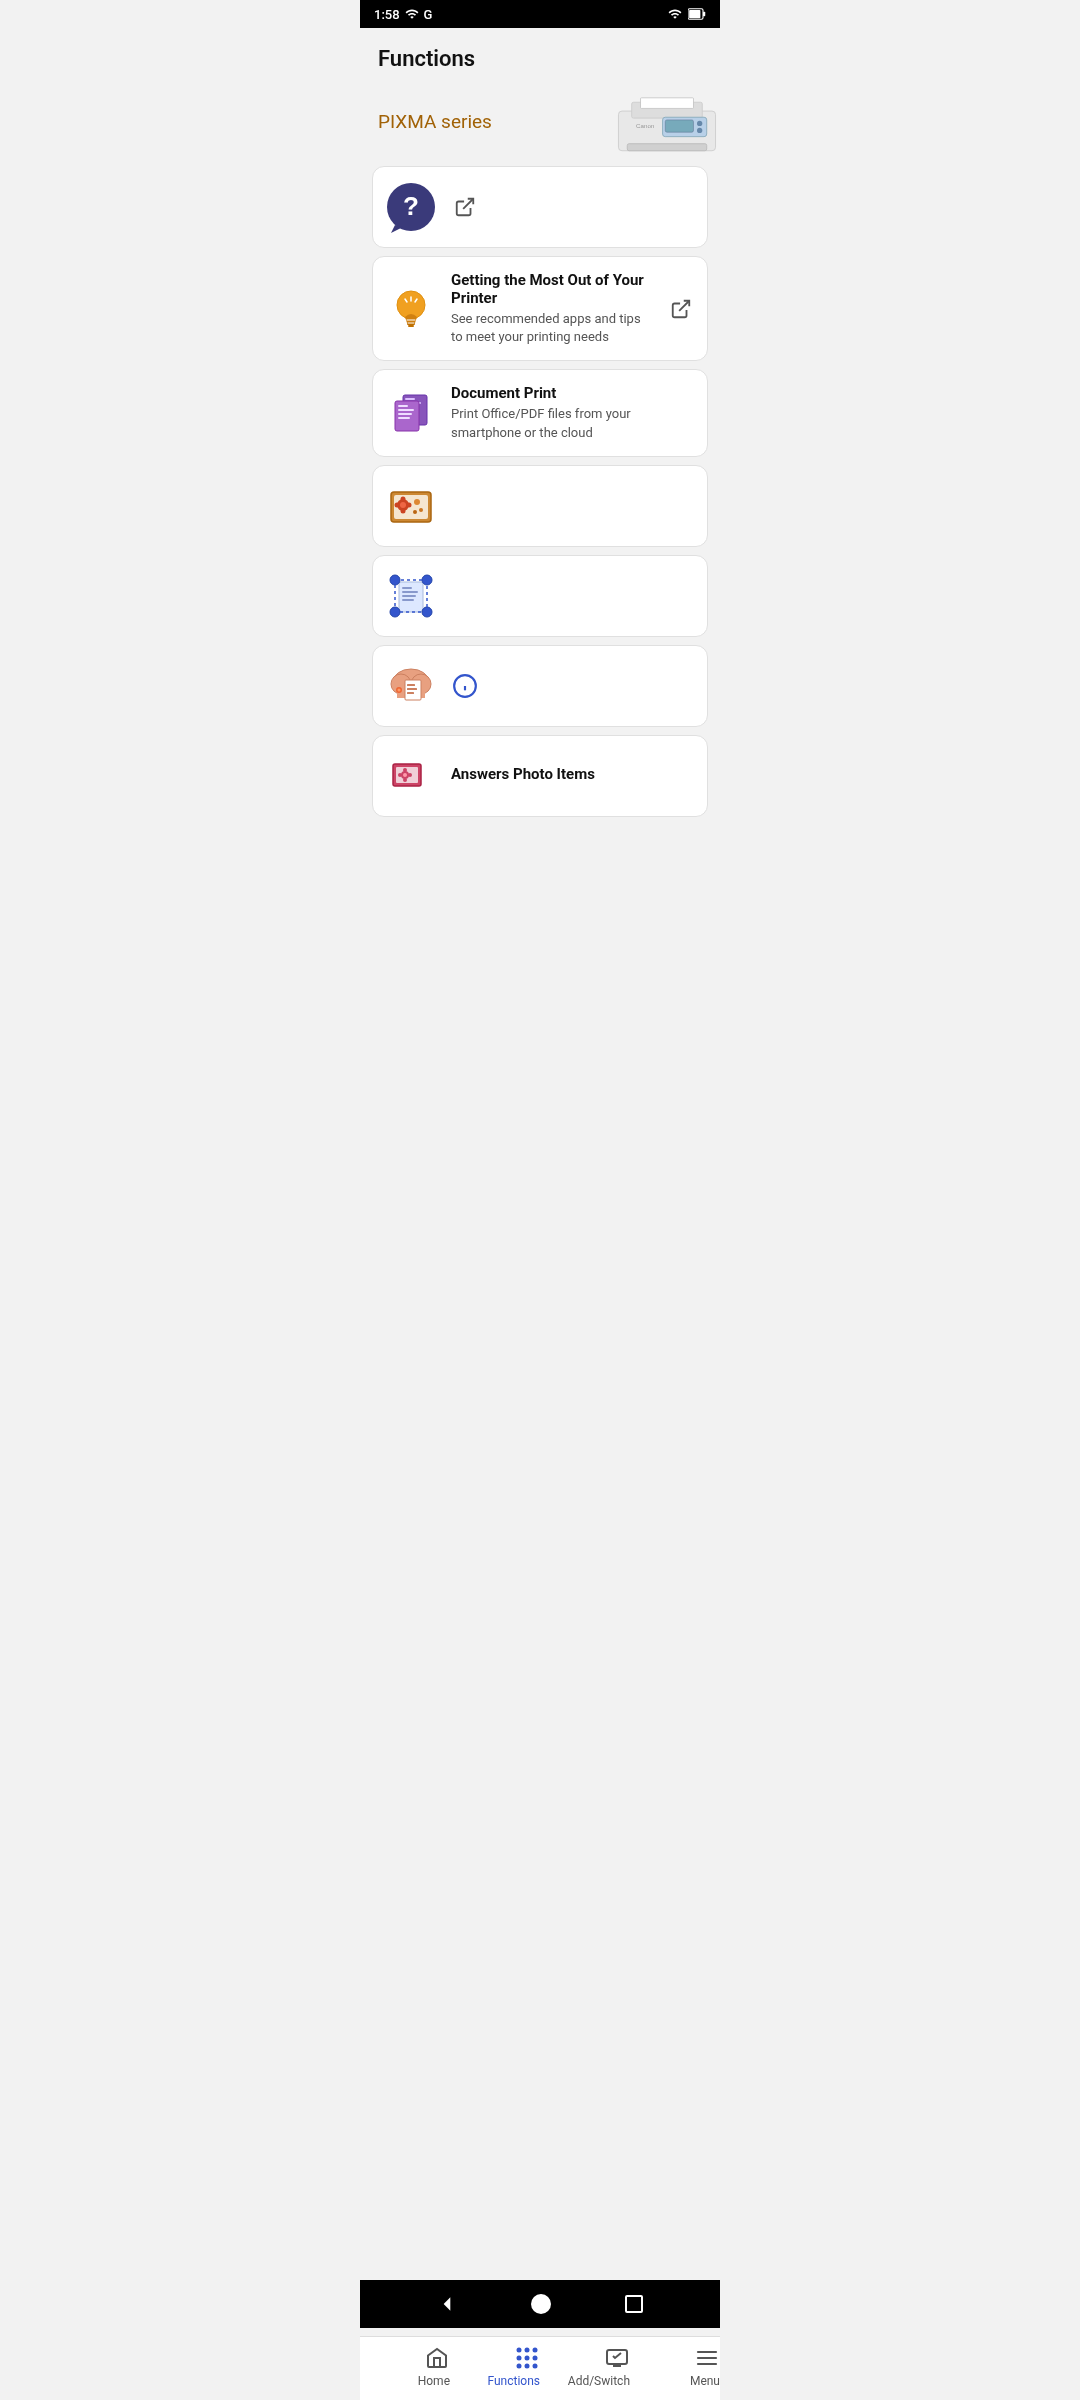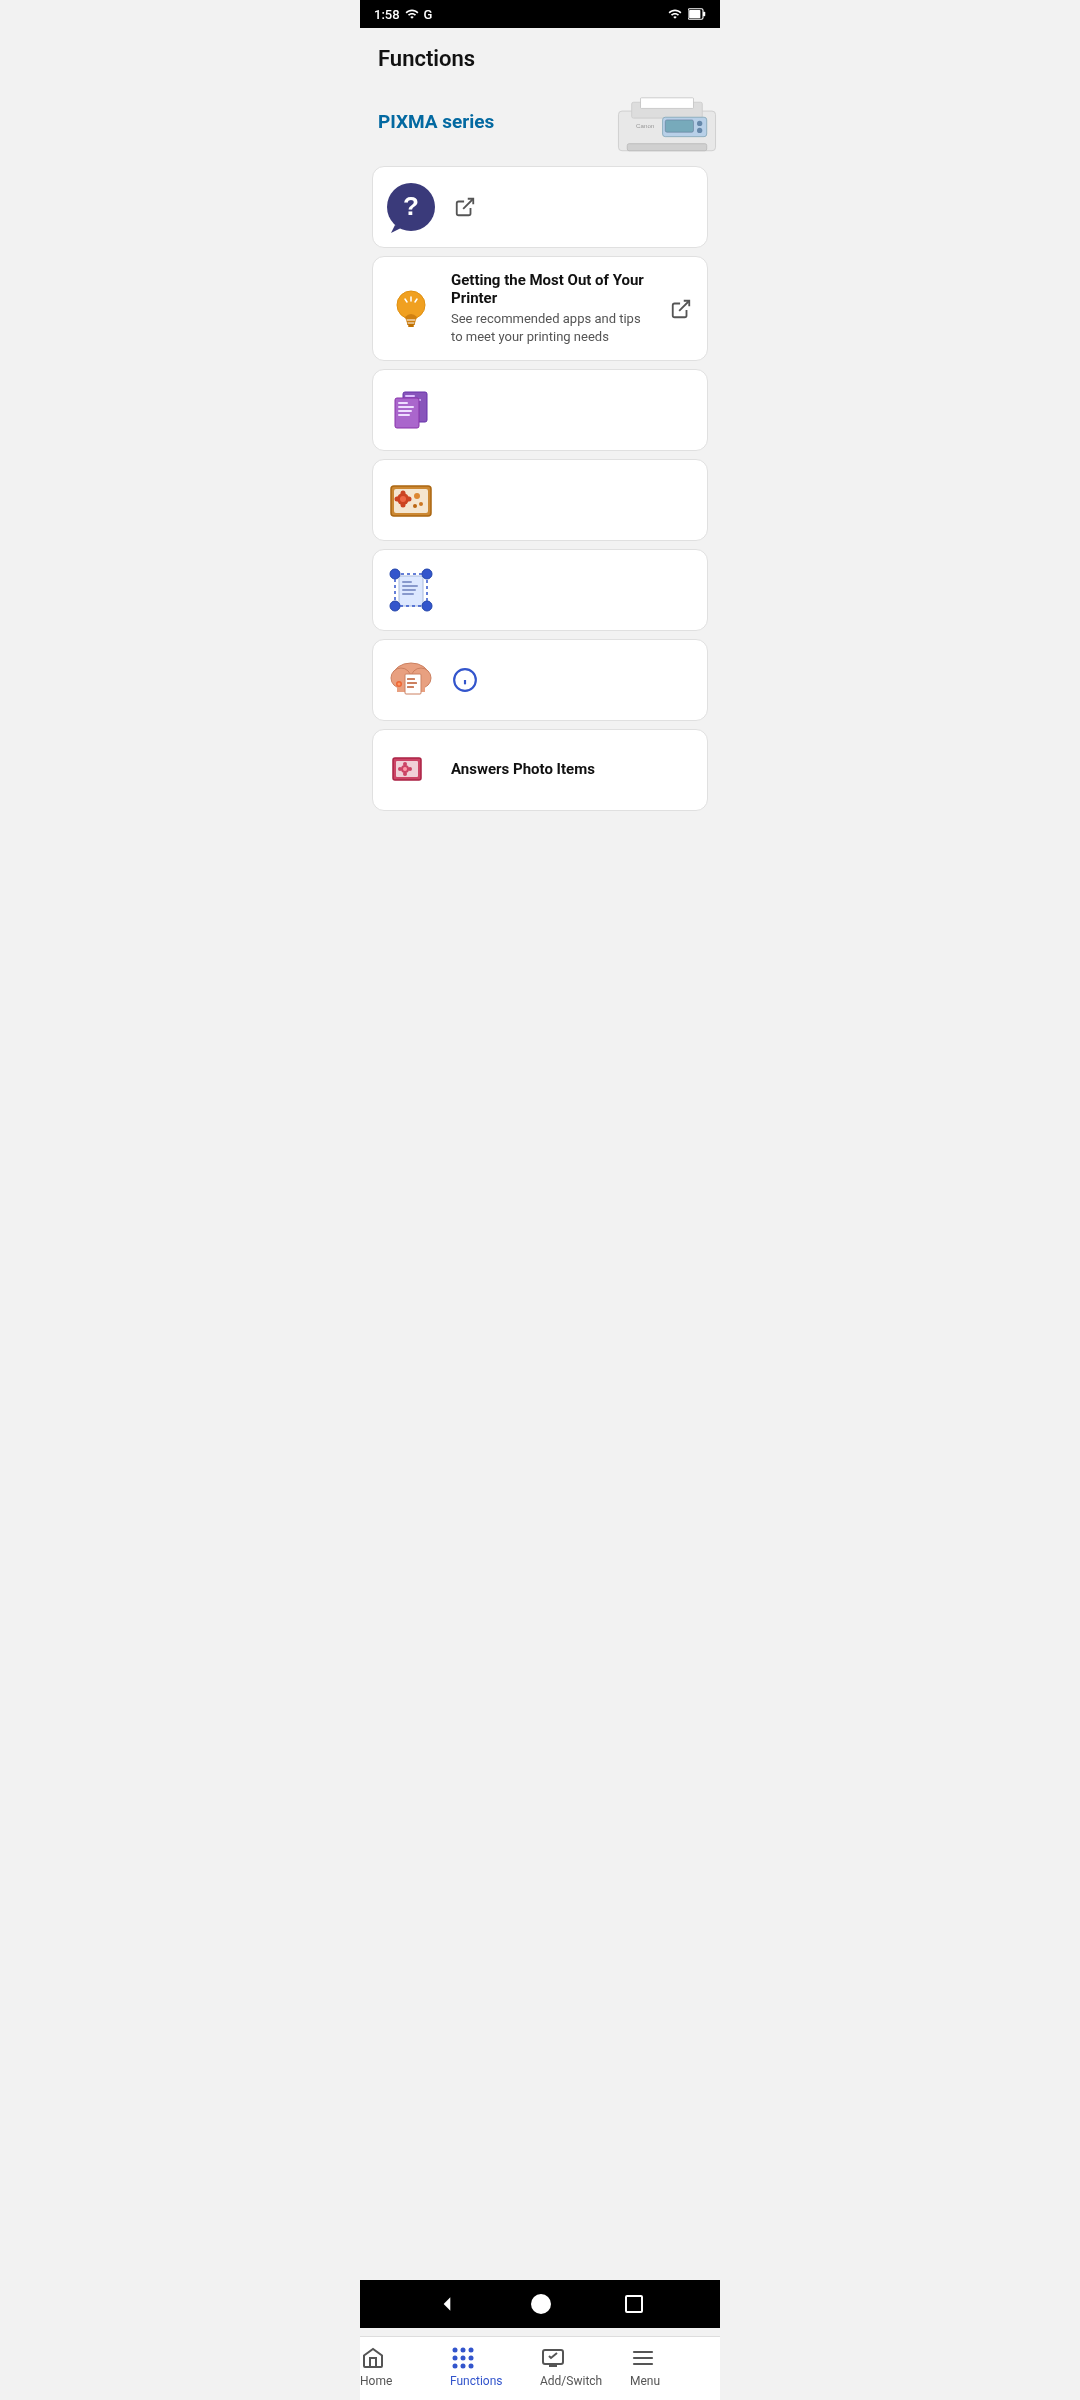--- a/index.html
+++ b/index.html
@@ -43,22 +43,22 @@
     
     .series-header {
       background: #f2f2f2;
       padding: 8px 18px 12px 18px;
       display: flex;
       justify-content: space-between;
       align-items: center;
     }
     .series-title {
       font-size: 19px;
-      font-weight: 700;
-      color: #0369a1;
+      font-weight: 400;
+      color: #a16207;
     }
     .printer-img {
       width: 90px;
       height: 65px;
     }
 
     
     .cards-container {
       padding: 0 12px 12px 12px;
       display: flex;
@@ -120,21 +120,21 @@
       border-top: 1px solid #ddd;
       display: flex;
       justify-content: space-around;
       align-items: center;
       padding: 8px 0 12px 0;
       z-index: 100;
     }
     .nav-item {
       display: flex;
       flex-direction: column;
-      align-items: flex-start;
+      align-items: flex-end;
       gap: 3px;
       flex: 1;
       cursor: pointer;
     }
     .nav-label {
       font-size: 12px;
       color: #555;
     }
     .nav-label.active {
       color: #3355cc;
@@ -282,20 +282,24 @@
           <rect x="20" y="11" width="10" height="2" rx="1" fill="#ddc0ff"></rect>
           <rect x="20" y="15" width="16" height="2" rx="1" fill="#ddc0ff"></rect>
           <rect x="20" y="19" width="14" height="2" rx="1" fill="#ddc0ff"></rect>
 
           <rect x="10" y="14" width="24" height="30" rx="2" fill="#aa66cc" stroke="#8833aa" stroke-width="1"></rect>
           <rect x="13" y="18" width="10" height="2" rx="1" fill="#eeddff"></rect>
           <rect x="13" y="22" width="16" height="2" rx="1" fill="#eeddff"></rect>
           <rect x="13" y="26" width="14" height="2" rx="1" fill="#eeddff"></rect>
           <rect x="13" y="30" width="12" height="2" rx="1" fill="#eeddff"></rect>
         </svg>
+      </div>
+      <div class="card-content">
+        <div class="card-title">Document Print</div>
+        <div class="card-desc">Print Office/PDF files from your smartphone or the cloud</div>
       </div>
     </div>
 
     <div class="card">
       <div class="card-icon">
         <svg viewBox="0 0 52 52" width="52" height="52">
 
           <rect x="6" y="12" width="40" height="30" rx="3" fill="#cc8833" stroke="#aa6611" stroke-width="1.5"></rect>
 
           <rect x="9" y="15" width="34" height="24" rx="2" fill="#f5e6d0"></rect>

